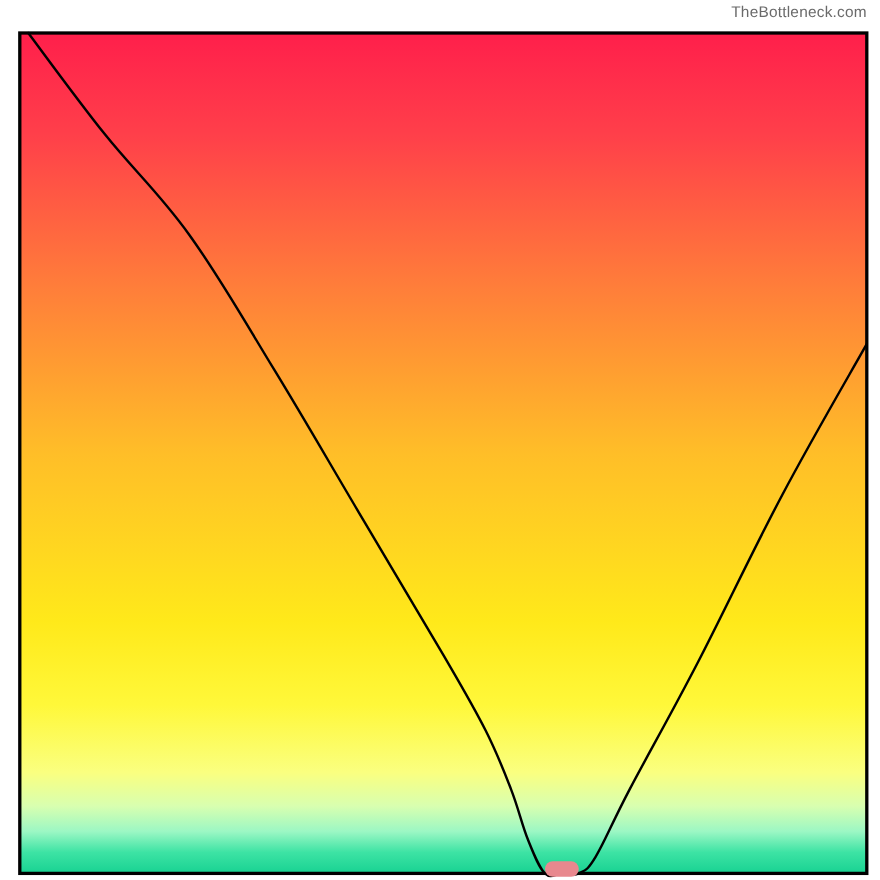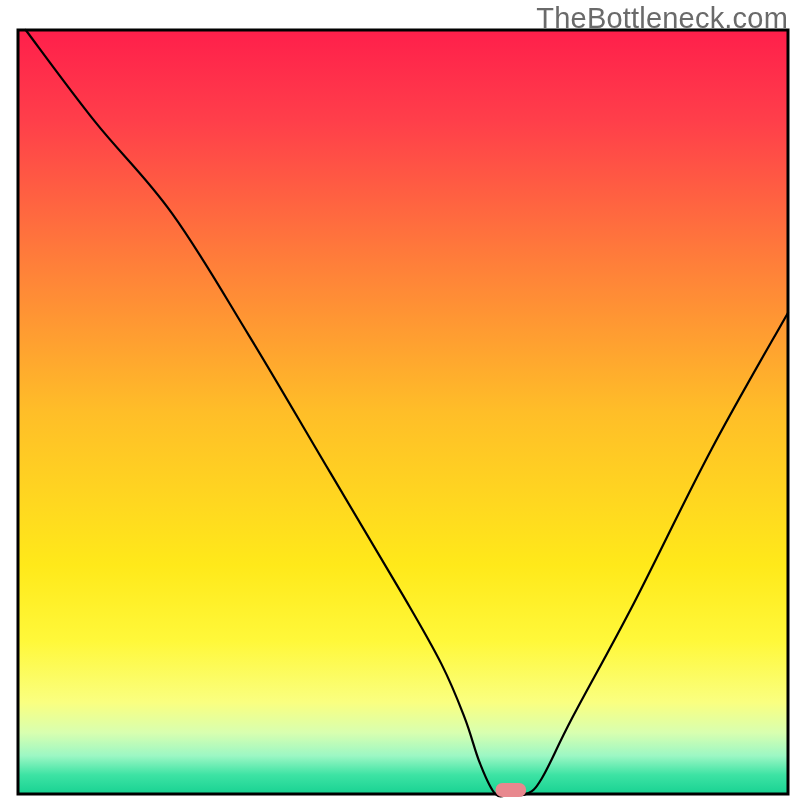--- a/index.html
+++ b/index.html
@@ -13,21 +13,21 @@
   }
   .chart-container {
     position: relative;
     width: 800px;
     height: 800px;
   }
   .watermark {
     position: absolute;
     top: 2px;
     right: 12px;
-    font-size: 29px;
+    font-size: 14px;
     font-weight: 500;
     color: #6a6a6a;
     letter-spacing: 0.2px;
     z-index: 10;
   }
   svg {
     display: block;
   }
 </style>
 </head>

